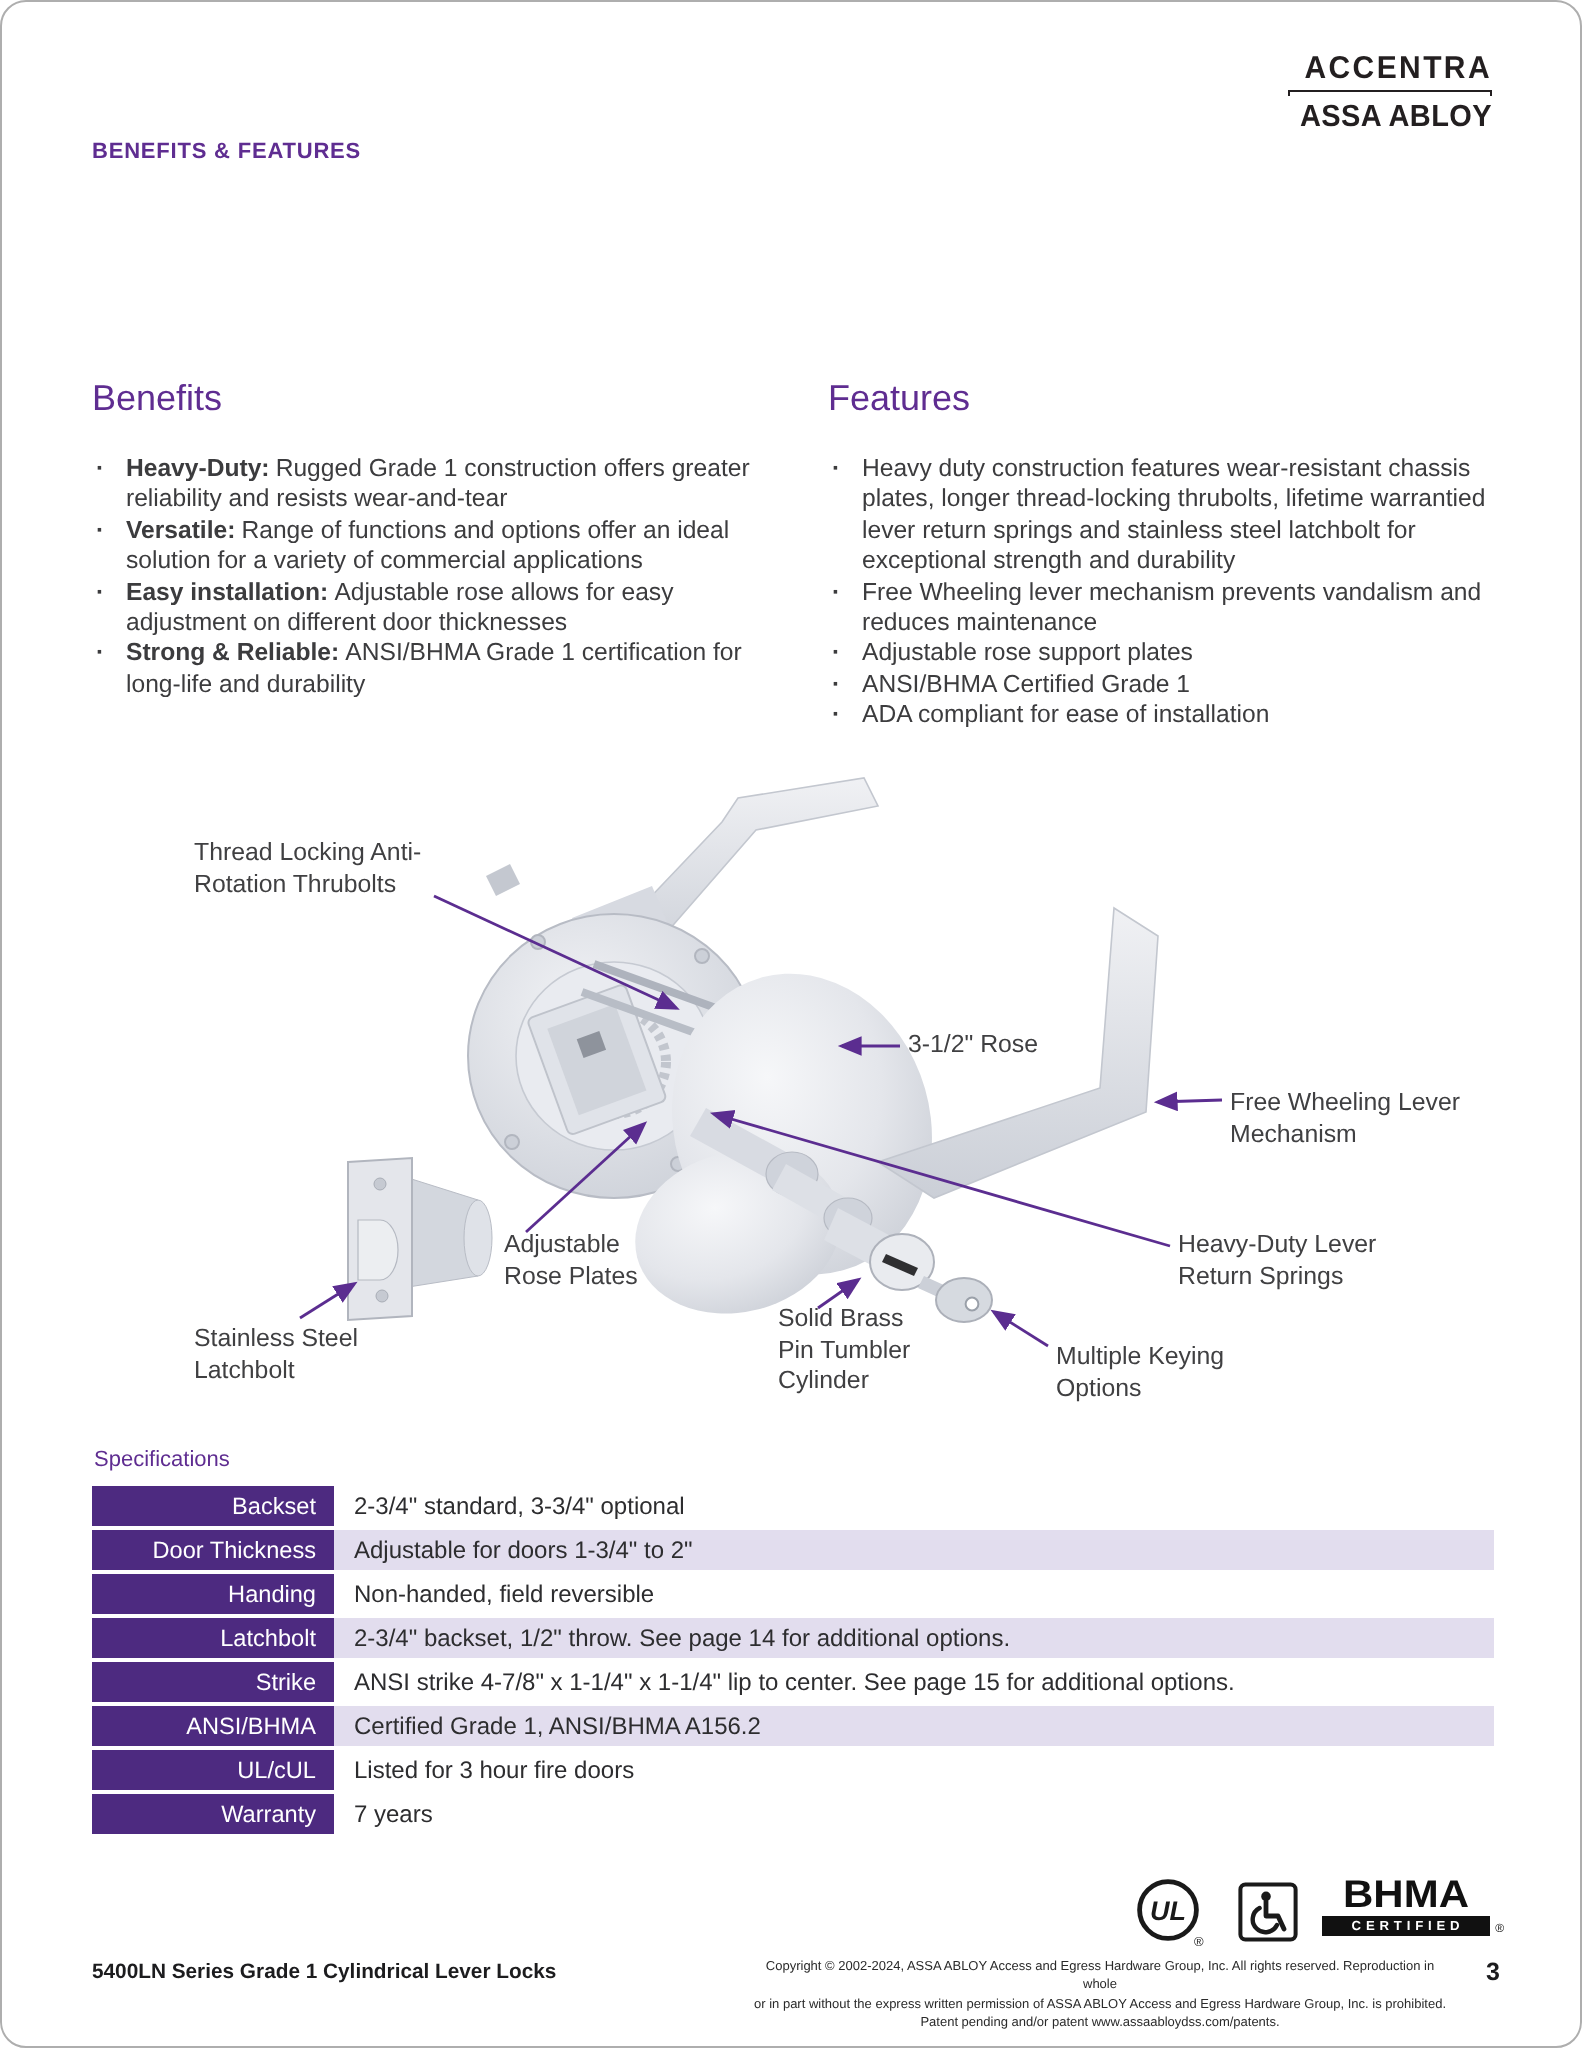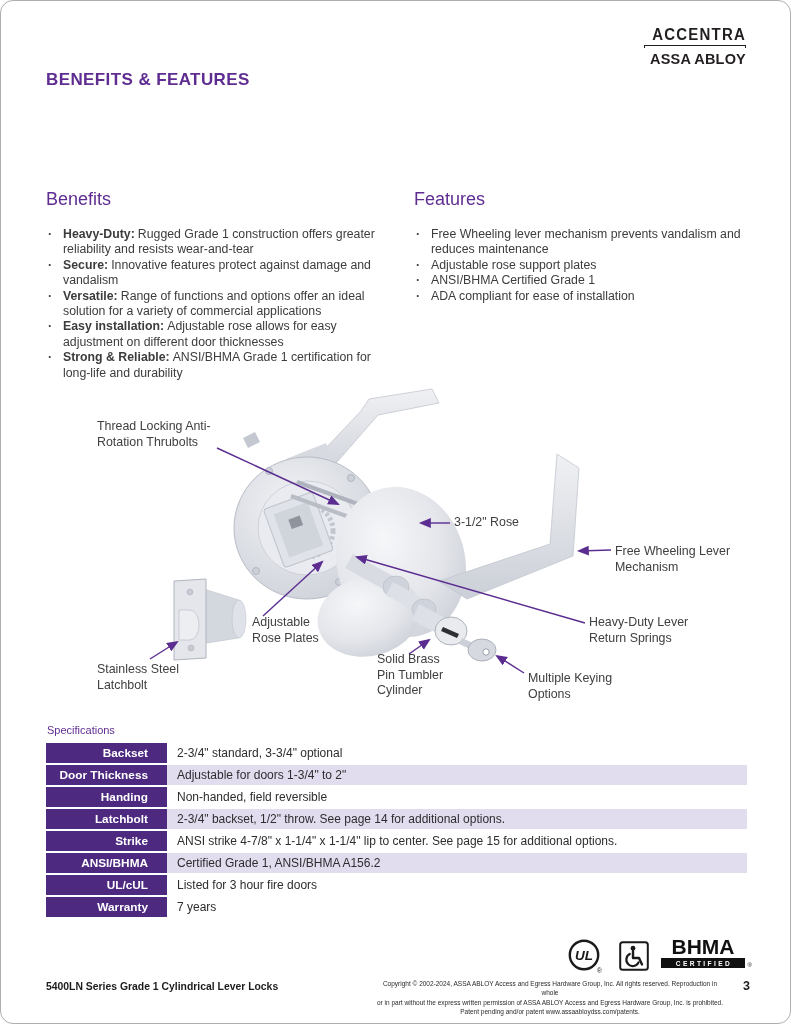--- a/index.html
+++ b/index.html
@@ -8,41 +8,41 @@
   .page{
     position:relative; width:791px; height:1024px; background:#fff;
     border:1px solid #aeaeae; border-radius:13px; overflow:hidden;
     font-family:"Liberation Sans", sans-serif; color:#3a3a3c;
   }
   
   .brand{ position:absolute; top:25px; right:44px; width:108px; text-align:right; color:#231f20; }
   .brand-accentra{ font-size:15px; font-weight:bold; letter-spacing:1.2px; transform:scaleY(1.05); }
   .brand-rule{ height:3px; border-top:1.4px solid #231f20; border-left:1.4px solid #231f20; border-right:1.4px solid #231f20; margin:2px 0 3px 6px; }
   .brand-assa{ font-size:14.5px; font-weight:bold; letter-spacing:0.2px; transform:scaleY(1.05); }
-  .page-heading{ position:absolute; top:69px; left:45px; font-size:17px; font-weight:bold; letter-spacing:0.4px; color:var(--brand-purple,#5f2d91); }
+  .page-heading{ position:absolute; top:69px; left:45px; font-size:11px; font-weight:bold; letter-spacing:0.4px; color:var(--brand-purple,#5f2d91); }
   
   .col{ position:absolute; top:188px; }
   .col-benefits{ left:45px; width:334px; }
   .col-features{ left:413px; width:338px; }
   .col-title{ font-size:18px; color:var(--brand-purple,#5f2d91); margin:0 0 17px 0; font-weight:normal; }
   ul.blist{ list-style:none; margin:0; padding:0; font-size:12.3px; line-height:15.4px; color:#3c3c3e; }
   ul.blist li{ position:relative; padding-left:17px; }
   ul.blist li::before{ content:"\00B7"; position:absolute; left:2px; top:0; font-weight:bold; color:#3c3c3e; }
   .lead{ font-weight:bold; margin-right:0.25em; }
   
   .diagram{ position:absolute; left:0; top:385px; width:791px; height:330px;padding-left:28px; }
   .diagram svg{ position:absolute; left:0; top:0; }
   .callout{ position:absolute; font-size:12.4px; line-height:15.6px; color:#404042; white-space:pre-line; }
   
   .specs{ position:absolute; left:45px; top:723px; width:701px; }
   .specs-title{ font-size:11px; color:var(--brand-purple,#5f2d91); margin:0 0 5px 1px; font-weight:normal; }
   table.spec{ border-collapse:separate; border-spacing:0 2px; width:701px; }
   table.spec th{
-    background:var(--table-header-purple,#4d2a80); color:#fff; font-size:11.8px; font-weight:bold;
-    text-align:right; width:121px; padding:3px 19px 3px 4px; white-space:nowrap;
+    background:var(--table-header-purple,#4d2a80); color:#fff; font-size:11.8px; font-weight:normal;
+    text-align:right; width:121px; padding:3px 9px 3px 4px; white-space:nowrap;
   }
   table.spec td{ font-size:12px; color:#2d2d2f; padding:3px 8px 3px 10px; }
   table.spec tr.alt td{ background:var(--row-lavender,#e2ddee); }
   table.spec tr td, table.spec tr th{ height:15px; }
   
   .certs{ position:absolute; top:934px; left:560px; width:190px; height:44px; }
   .cert-ul{ position:absolute; left:5px; top:3px; }
   .cert-ada{ position:absolute; left:58px; top:6px; }
   .cert-bhma{ position:absolute; left:100px; top:3px; width:84px; color:#111; }
   .bhma-word{ font-size:21px; font-weight:bold; letter-spacing:0px; transform:scaleY(0.92); line-height:20px; text-align:center; }
@@ -62,30 +62,30 @@
     <div class="brand-accentra">ACCENTRA</div>
     <div class="brand-rule"></div>
     <div class="brand-assa">ASSA ABLOY</div>
   </div>
   <div class="page-heading">BENEFITS &amp; FEATURES</div>
 
   <div class="col col-benefits">
     <h2 class="col-title">Benefits</h2>
     <ul class="blist">
       <li><span class="lead">Heavy-Duty:</span><span>Rugged Grade 1 construction offers greater reliability and resists wear-and-tear</span></li>
-      <li><span class="lead">Secure:</span><span>Innovative features protect against damage and vandalism</span></li>
       <li><span class="lead">Versatile:</span><span>Range of functions and options offer an ideal solution for a variety of commercial applications</span></li>
       <li><span class="lead">Easy installation:</span><span>Adjustable rose allows for easy adjustment on different door thicknesses</span></li>
       <li><span class="lead">Strong &amp; Reliable:</span><span>ANSI/BHMA Grade 1 certification for long-life and durability</span></li>
     </ul>
   </div>
 
   <div class="col col-features">
     <h2 class="col-title">Features</h2>
     <ul class="blist">
+      <li>Heavy duty construction features wear-resistant chassis plates, longer thread-locking thrubolts, lifetime warrantied lever return springs and stainless steel latchbolt for exceptional strength and durability</li>
       <li>Free Wheeling lever mechanism prevents vandalism and reduces maintenance</li>
       <li>Adjustable rose support plates</li>
       <li>ANSI/BHMA Certified Grade 1</li>
       <li>ADA compliant for ease of installation</li>
     </ul>
   </div>
 
   <div class="diagram">
     <svg width="791" height="330" viewBox="0 0 791 330">
       <defs>
@@ -163,21 +163,21 @@
 
     <div class="callout" style="left:96px;  top:33px;">Thread Locking Anti-
 Rotation Thrubolts</div>
     <div class="callout" style="left:453px; top:129px;">3-1/2" Rose</div>
     <div class="callout" style="left:614px; top:158px;">Free Wheeling Lever
 Mechanism</div>
     <div class="callout" style="left:588px; top:229px;">Heavy-Duty Lever
 Return Springs</div>
     <div class="callout" style="left:527px; top:285px;">Multiple Keying
 Options</div>
-    <div class="callout" style="left:376px; top:266px;">Solid Brass
+    <div class="callout" style="left:388px; top:266px;">Solid Brass
 Pin Tumbler
 Cylinder</div>
     <div class="callout" style="left:251px; top:229px;">Adjustable
 Rose Plates</div>
     <div class="callout" style="left:96px;  top:276px;">Stainless Steel
 Latchbolt</div>
   </div>
 
   <div class="specs">
     <h2 class="specs-title">Specifications</h2>

